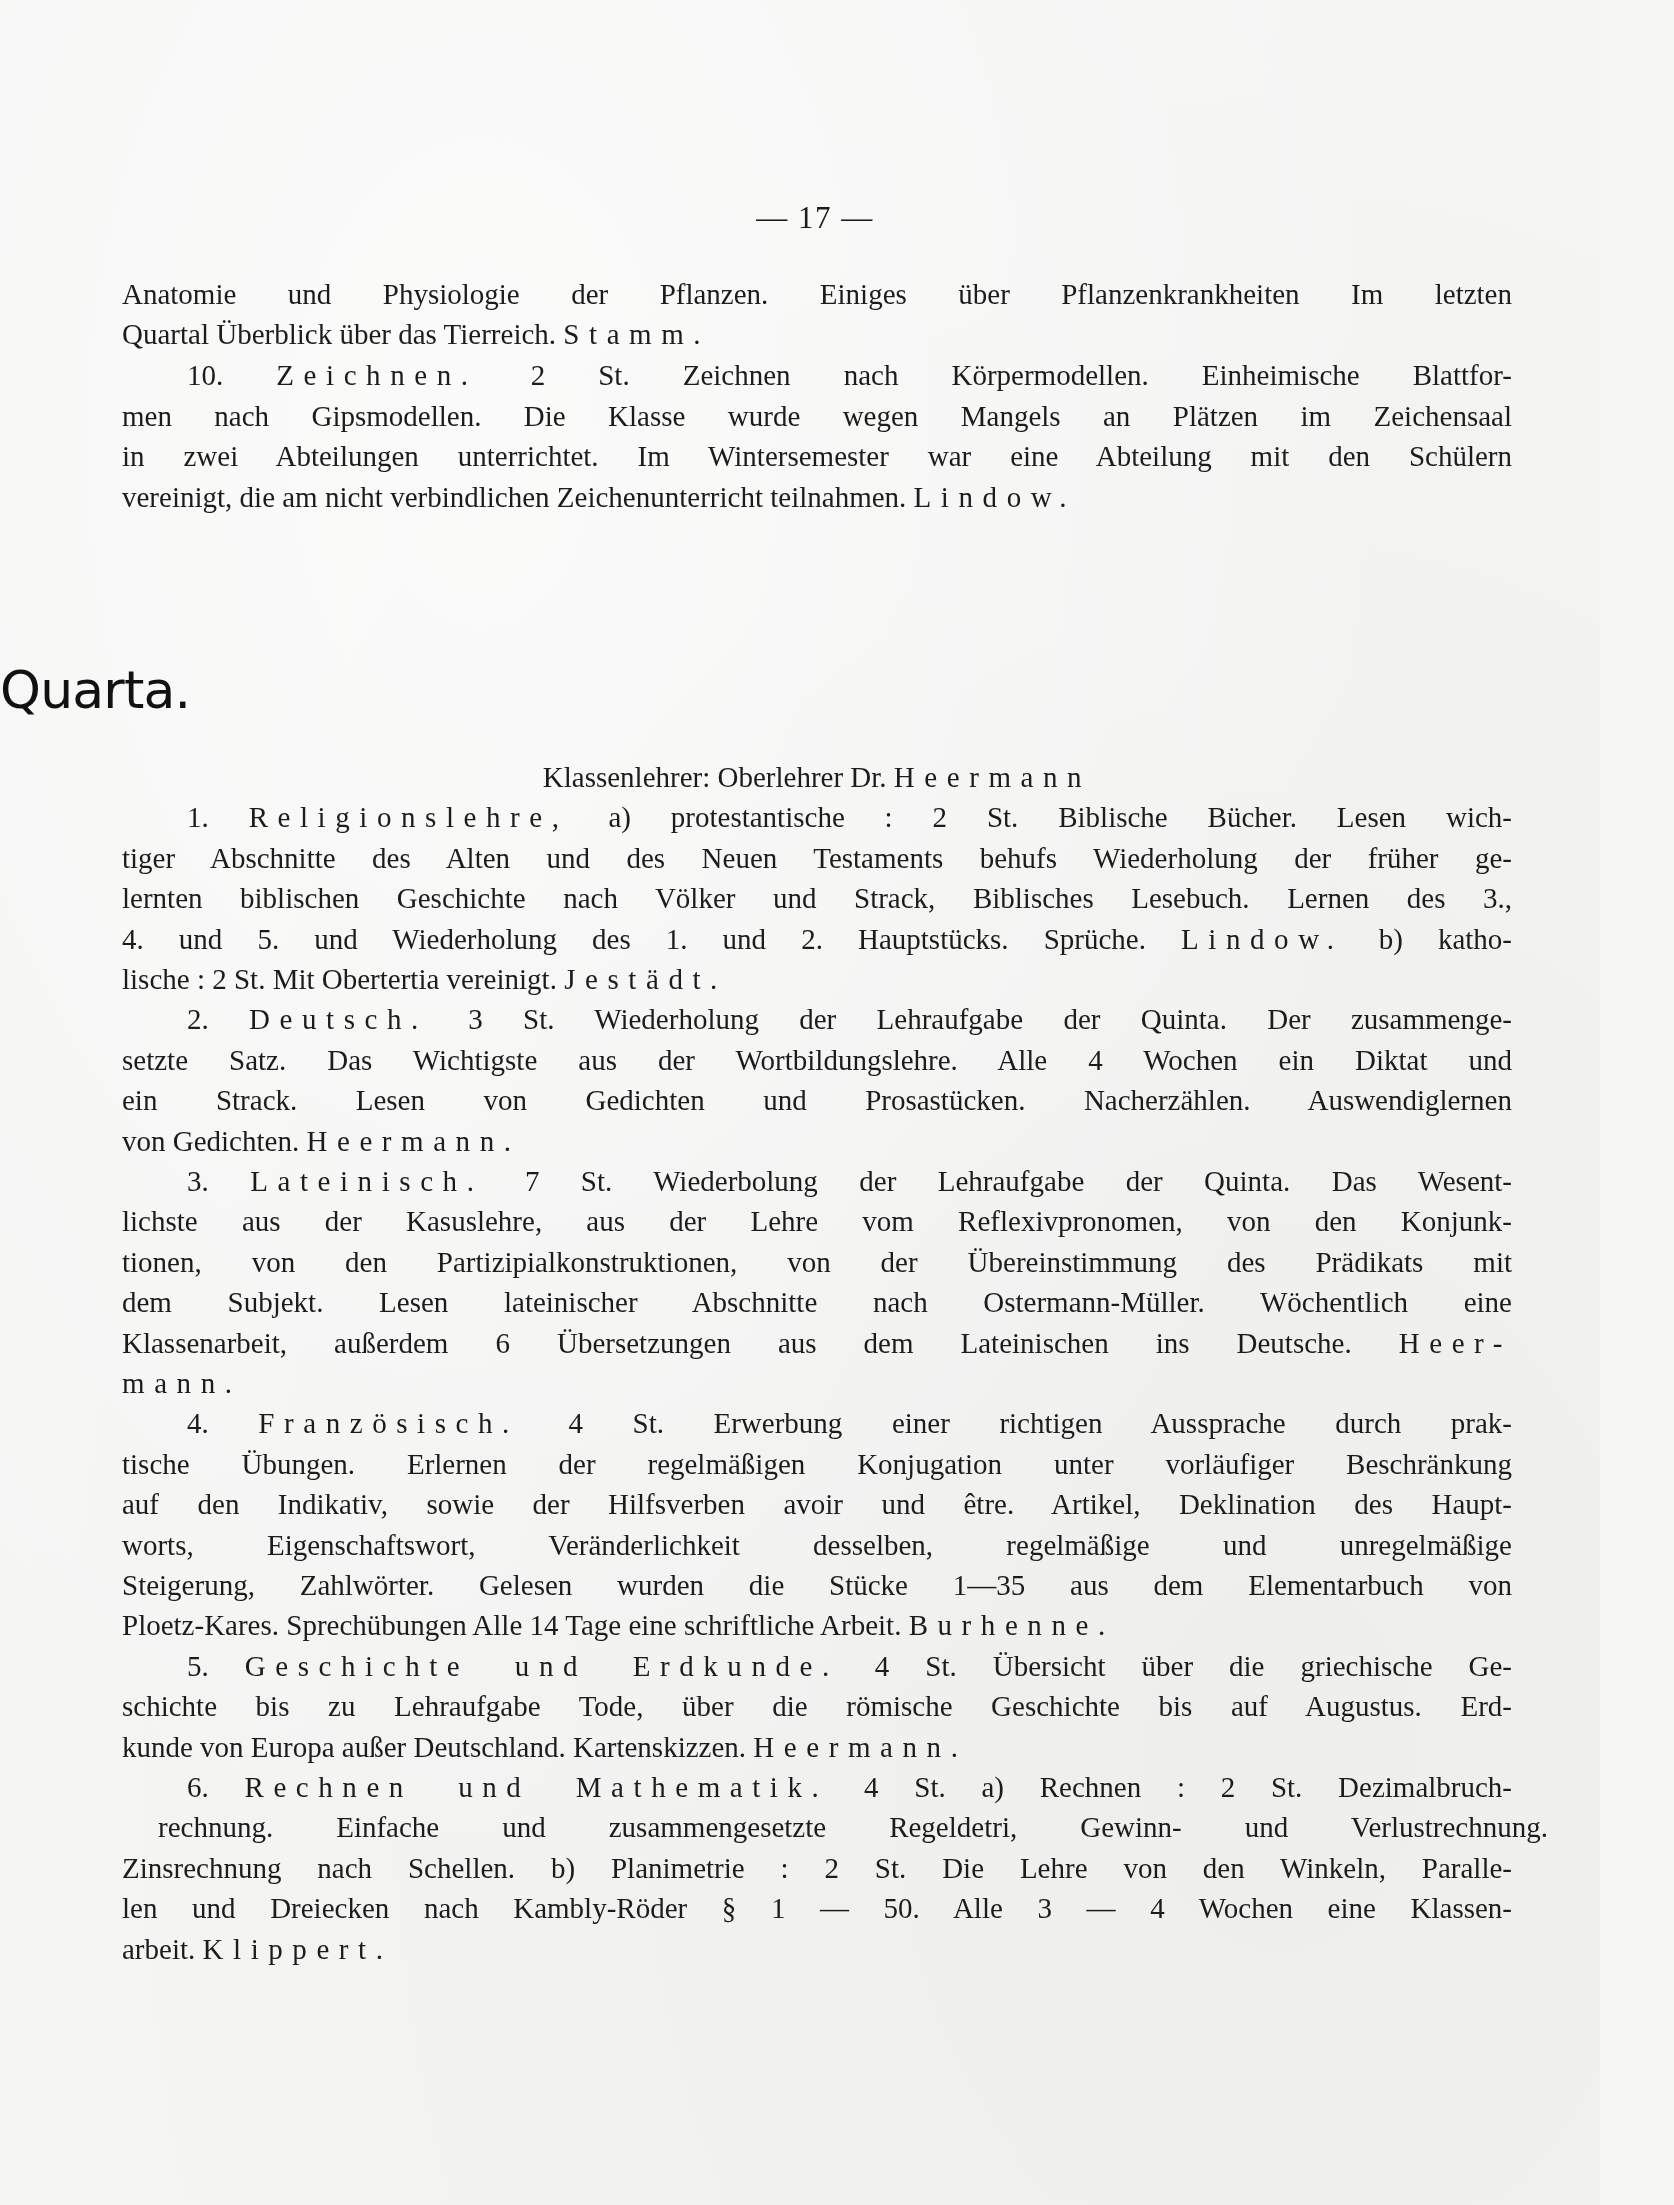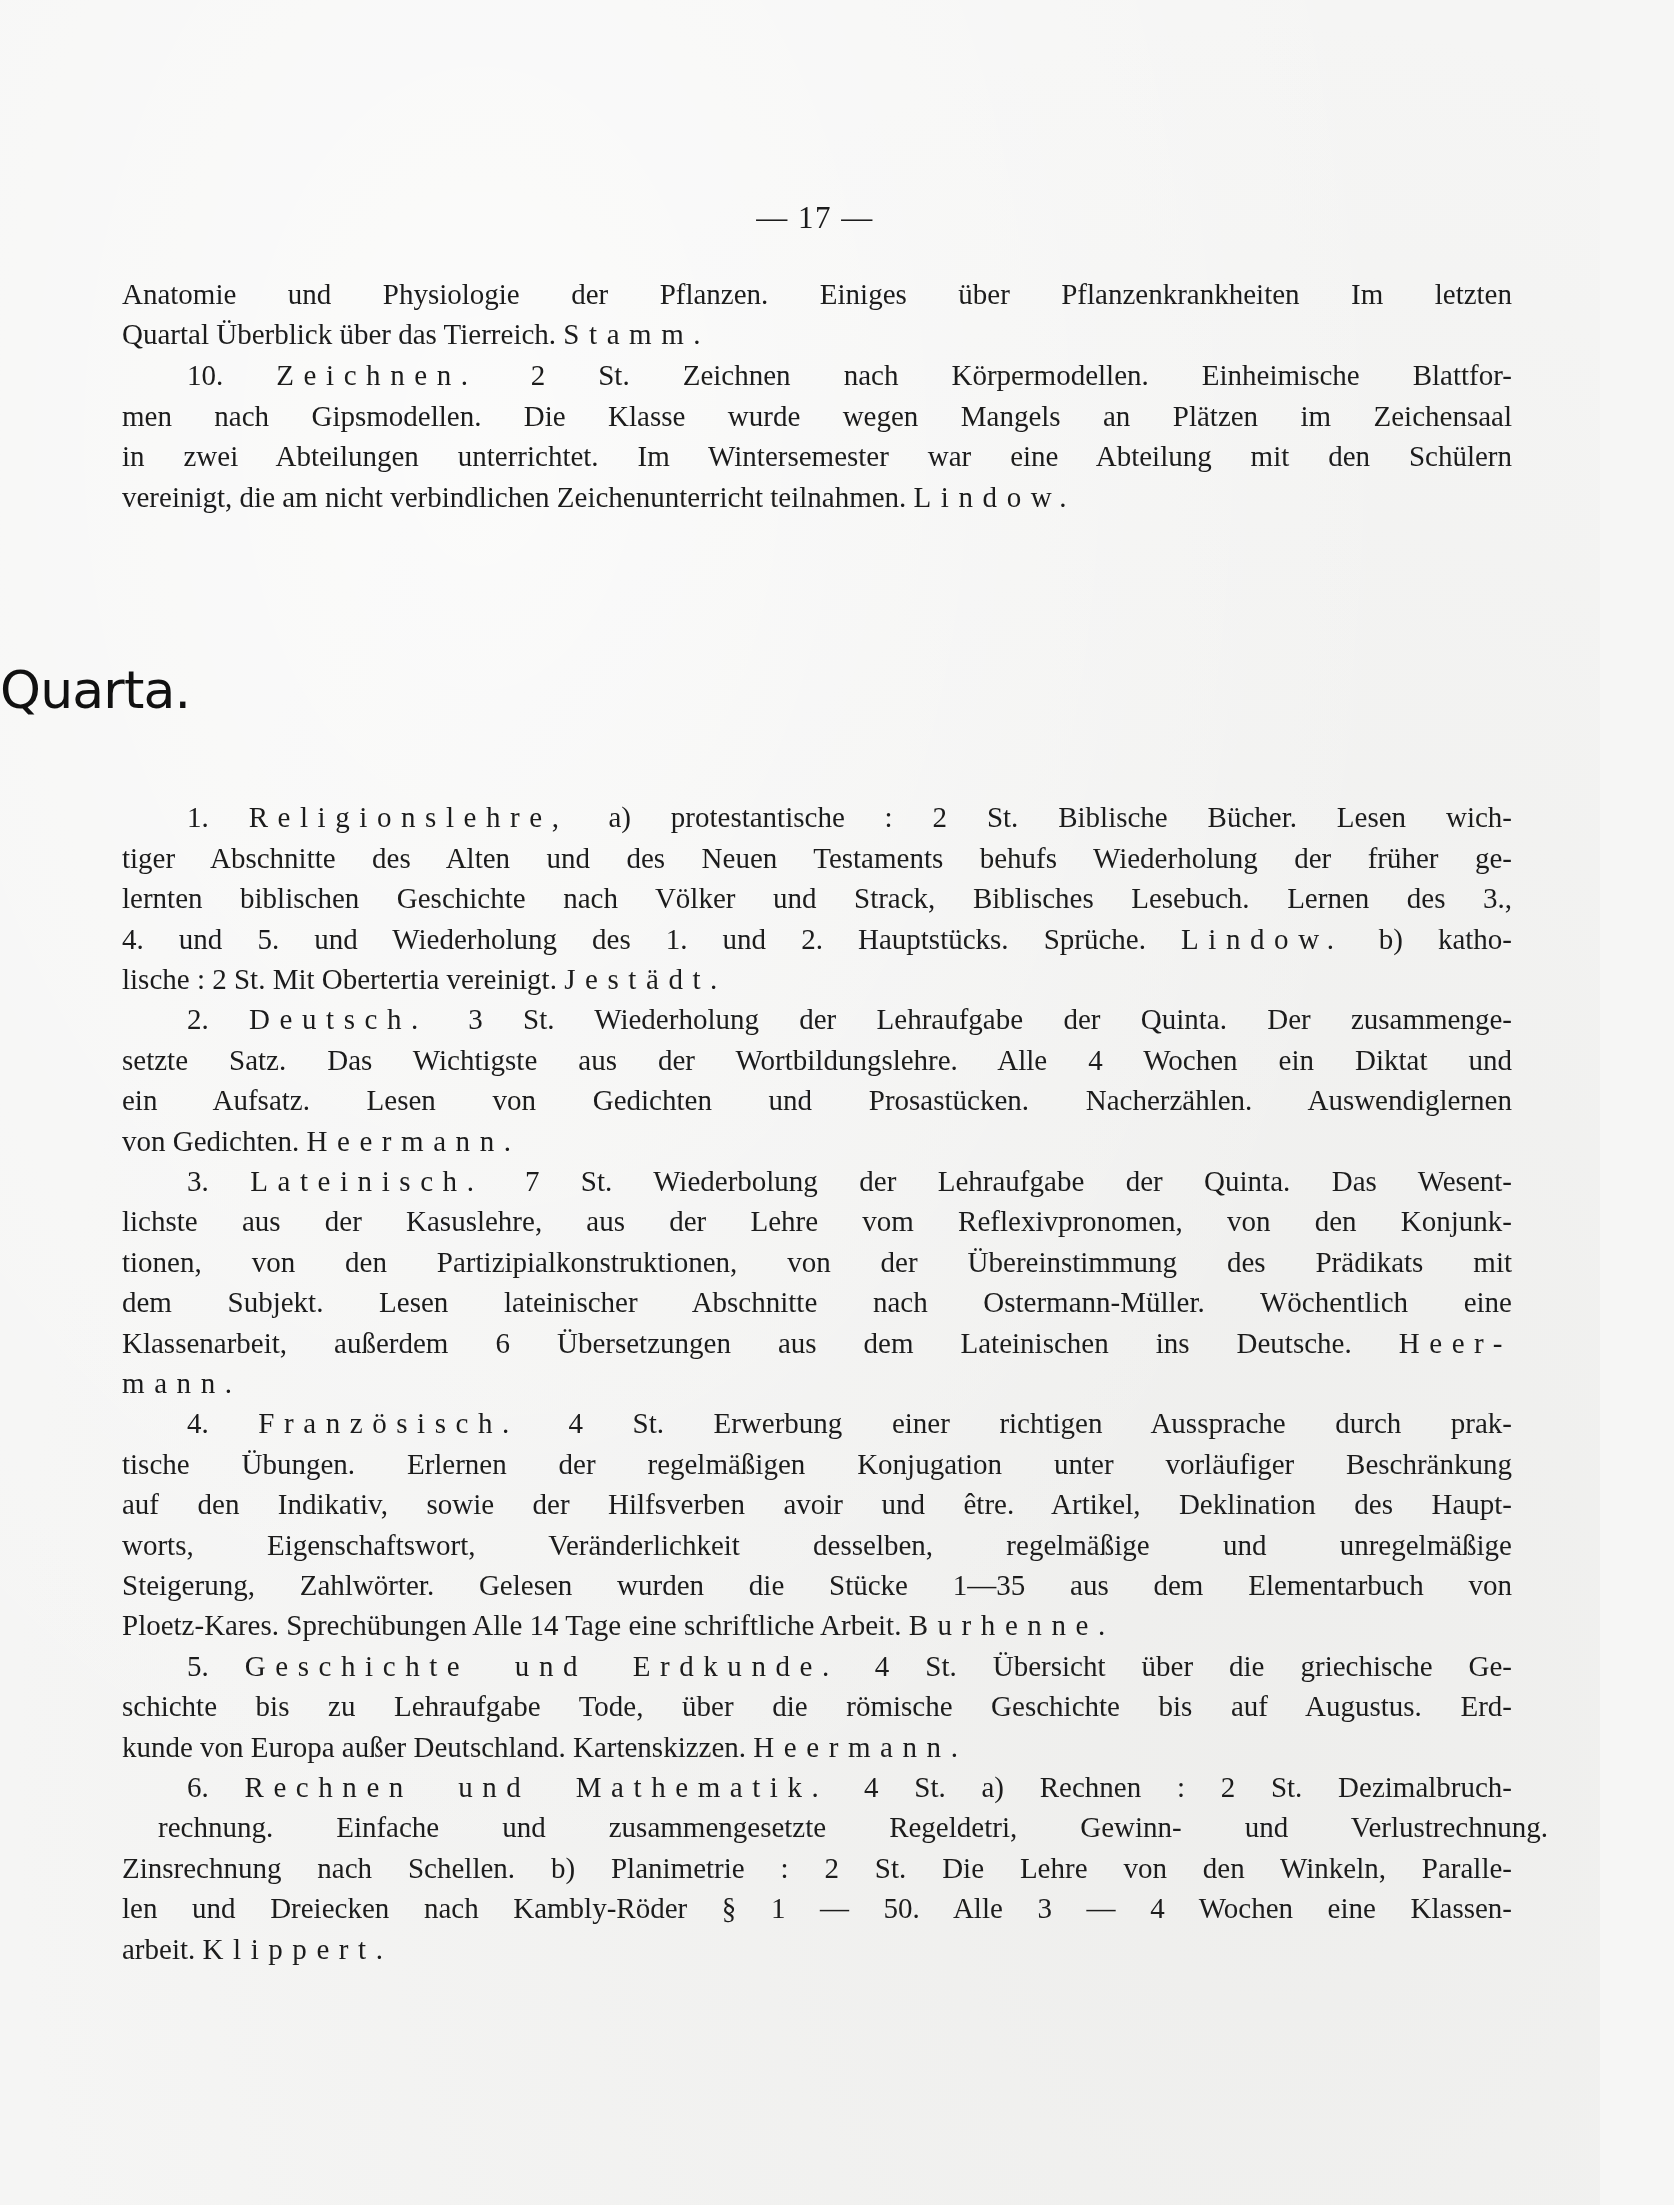--- a/index.html
+++ b/index.html
@@ -83,30 +83,33 @@
     <div class="line" style="top:274px"><span>Anatomie und Physiologie der Pflanzen.  Einiges über Pflanzenkrankheiten  Im letzten</span></div>
     <div class="line last" style="top:314px"><span>Quartal Überblick über das Tierreich. </span><span class="sp">Stamm.</span></div>
     <div class="line indent" style="top:355px"><span>10. </span><span class="sp">Zeichnen.</span><span> 2 St.  Zeichnen nach Körpermodellen.  Einheimische Blattfor-</span></div>
     <div class="line" style="top:396px"><span>men nach Gipsmodellen.  Die Klasse wurde wegen Mangels an Plätzen im Zeichensaal</span></div>
     <div class="line" style="top:436px"><span>in zwei Abteilungen unterrichtet.  Im Wintersemester war eine Abteilung mit den Schülern</span></div>
     <div class="line last" style="top:477px"><span>vereinigt, die am nicht verbindlichen Zeichenunterricht teilnahmen. </span><span class="sp">Lindow.</span></div>
   </div>
 
   <div class="title">Quarta.</div>
 
+  <div class="line center" style="top:757px">
+    <span>Klassenlehrer: Oberlehrer Dr. </span><span class="sp">Heermann</span>
+  </div>
 
   <div id="section-body">
       <div class="line indent" style="top: 797px;"><span>1. </span><span class="sp">Religionslehre,</span><span> a) protestantische : 2 St.  Biblische Bücher.  Lesen wich-</span></div>
       <div class="line" style="top: 838px;"><span>tiger Abschnitte des Alten und des Neuen Testaments behufs Wiederholung der früher ge-</span></div>
       <div class="line" style="top: 878px;"><span>lernten biblischen Geschichte nach Völker und Strack, Biblisches Lesebuch.  Lernen des 3.,</span></div>
       <div class="line" style="top: 919px;"><span>4. und 5. und Wiederholung des 1. und 2. Hauptstücks.  Sprüche.  </span><span class="sp">Lindow.</span><span>  b) katho-</span></div>
       <div class="line last" style="top: 959px;"><span>lische : 2 St.  Mit Obertertia vereinigt.  </span><span class="sp">Jestädt.</span></div>
       <div class="line indent" style="top: 999px;"><span>2. </span><span class="sp">Deutsch.</span><span> 3 St.  Wiederholung der Lehraufgabe der Quinta.  Der zusammenge-</span></div>
       <div class="line" style="top: 1040px;"><span>setzte Satz.  Das Wichtigste aus der Wortbildungslehre.  Alle 4 Wochen ein Diktat und</span></div>
-      <div class="line" style="top: 1080px;"><span>ein Aufsatz.  Lesen von Gedichten und Prosastücken.  Nacherzählen.  Auswendiglernen</span></div>
+      <div class="line" style="top: 1080px;"><span>ein Strack.  Lesen von Gedichten und Prosastücken.  Nacherzählen.  Auswendiglernen</span></div>
       <div class="line last" style="top: 1121px;"><span>von Gedichten.  </span><span class="sp">Heermann.</span></div>
       <div class="line indent" style="top: 1161px;"><span>3. </span><span class="sp">Lateinisch.</span><span>  7 St.  Wiederbolung der Lehraufgabe der Quinta.  Das Wesent-</span></div>
       <div class="line" style="top: 1201px;"><span>lichste aus der Kasuslehre, aus der Lehre vom Reflexivpronomen, von den Konjunk-</span></div>
       <div class="line" style="top: 1242px;"><span>tionen, von den Partizipialkonstruktionen, von der Übereinstimmung des Prädikats mit</span></div>
       <div class="line" style="top: 1282px;"><span>dem Subjekt.  Lesen lateinischer Abschnitte nach Ostermann-Müller.  Wöchentlich eine</span></div>
       <div class="line" style="top: 1323px;"><span>Klassenarbeit, außerdem 6 Übersetzungen aus dem Lateinischen ins Deutsche.  </span><span class="sp">Heer-</span></div>
       <div class="line last" style="top: 1363px;"><span class="sp">mann.</span></div>
       <div class="line indent" style="top: 1403px;"><span>4. </span><span class="sp">Französisch.</span><span>  4 St.  Erwerbung einer richtigen Aussprache durch prak-</span></div>
       <div class="line" style="top: 1444px;"><span>tische Übungen.  Erlernen der regelmäßigen Konjugation unter vorläufiger Beschränkung</span></div>
       <div class="line" style="top: 1484px;"><span>auf den Indikativ, sowie der Hilfsverben avoir und être.  Artikel, Deklination des Haupt-</span></div>

